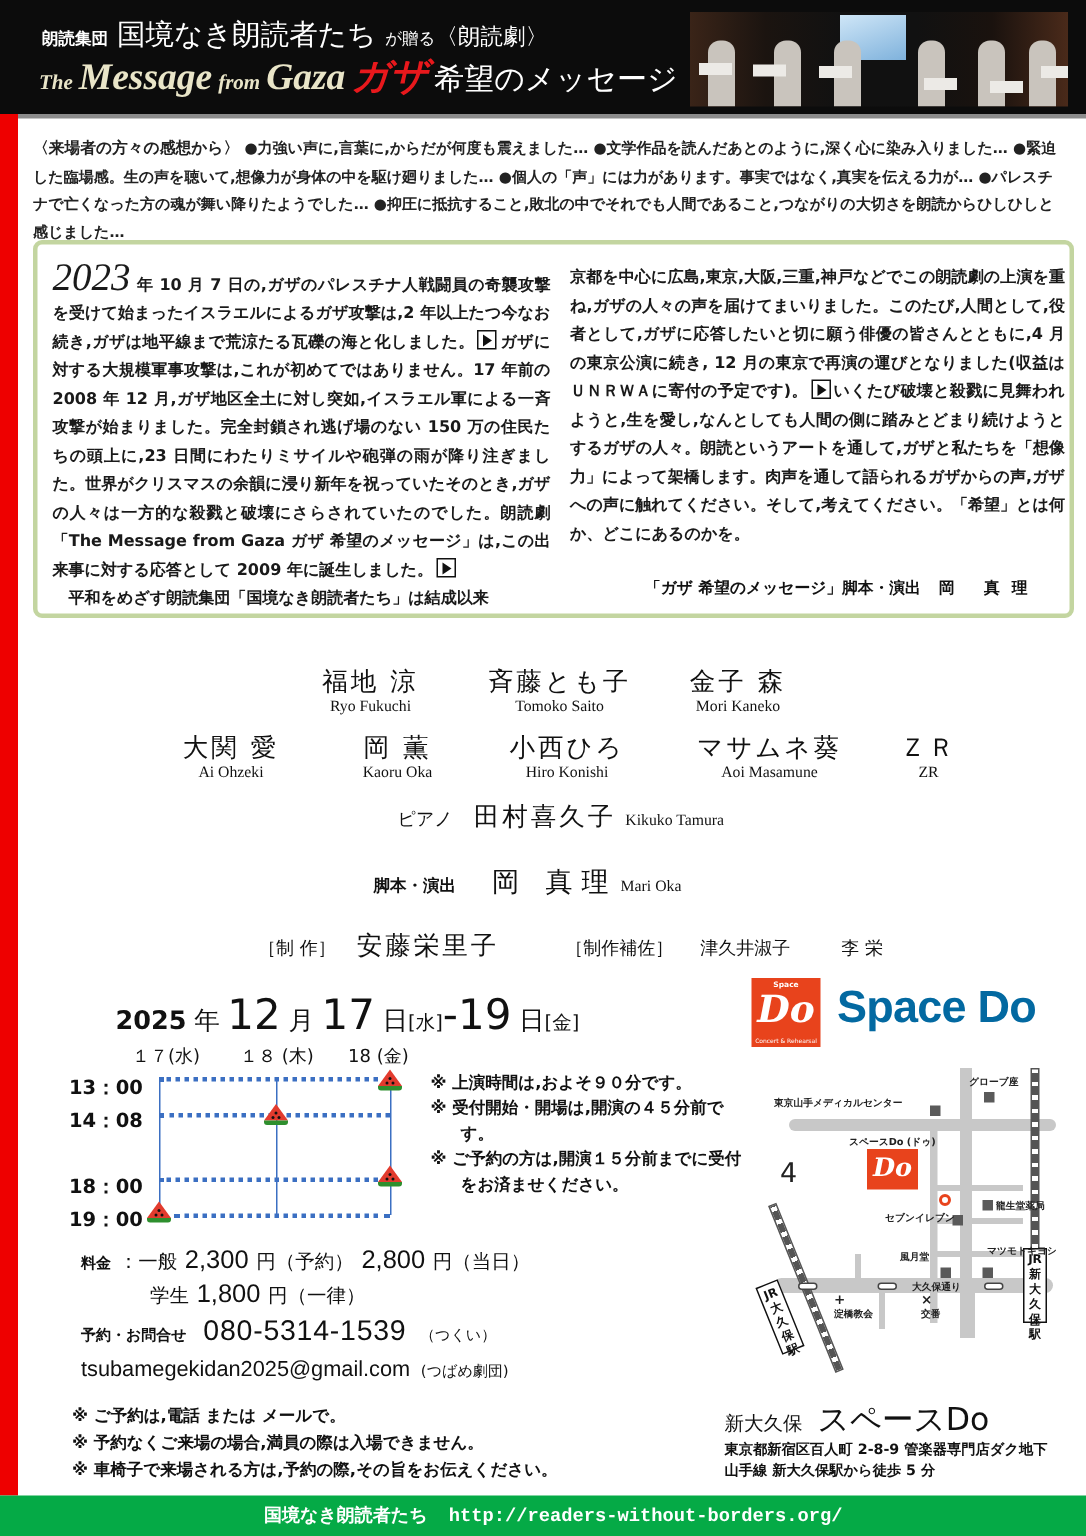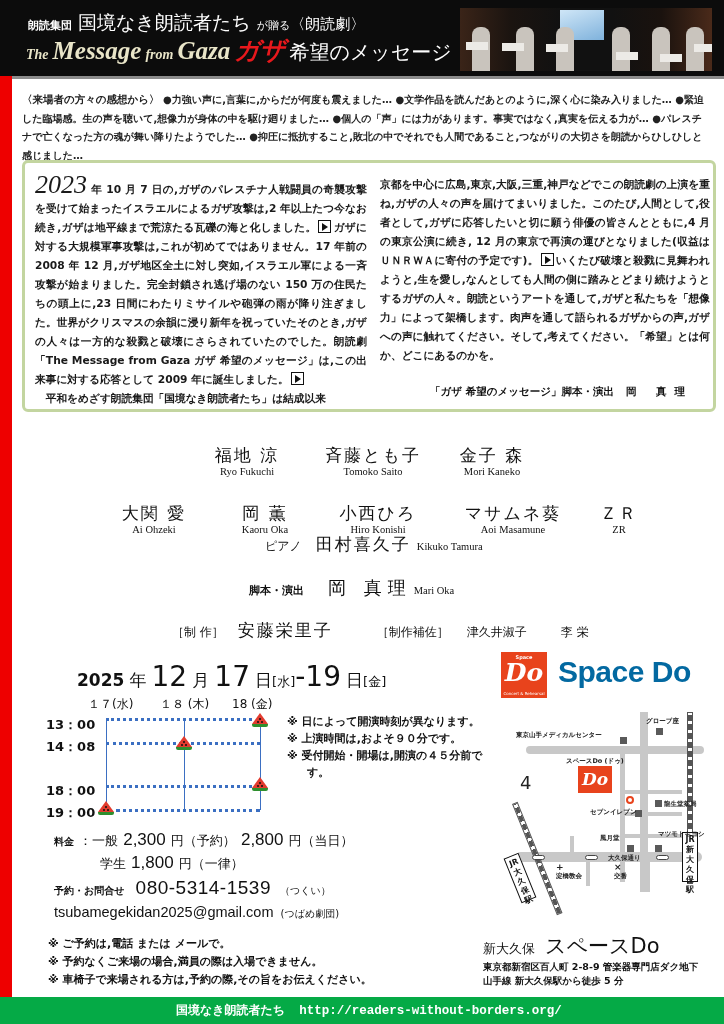--- a/index.html
+++ b/index.html
@@ -189,21 +189,21 @@
     </div>
   <div class="cast-item" style="left:373px;">
       <span class="cast-jp">斉藤とも子</span>
       <span class="cast-en">Tomoko Saito</span>
     </div>
   <div class="cast-item" style="left:492px;">
       <span class="cast-jp">金子 森</span>
       <span class="cast-en">Mori Kaneko</span>
     </div>
 </div>
-<div class="cast-row" style="top:488px;margin-top:14px;">
+<div class="cast-row" style="top:488px;">
   <div class="cast-item" style="left:154px;">
       <span class="cast-jp">大関 愛</span>
       <span class="cast-en">Ai Ohzeki</span>
     </div>
   <div class="cast-item" style="left:265px;">
       <span class="cast-jp">岡 薫</span>
       <span class="cast-en">Kaoru Oka</span>
     </div>
   <div class="cast-item" style="left:378px;">
       <span class="cast-jp">小西ひろ</span>
@@ -282,23 +282,23 @@
   <div class="melon" style="left:58px;top:105px;">
       <div class="flesh"></div>
       <div class="rind"></div>
       <div class="seed" style="left:7px;top:5px;"></div>
       <div class="seed" style="left:5px;top:8px;"></div>
       <div class="seed" style="left:9px;top:8px;"></div>
     </div>
 </div>
 
 <div class="notes-right">
-  <div class="note">※ 日によって開演時刻が異なります。</div>
   <div class="note">※ 上演時間は,およそ９０分です。</div>
   <div class="note" style="width:210px;">※ 受付開始・開場は,開演の４５分前です。</div>
+  <div class="note" style="width:212px;">※ ご予約の方は,開演１５分前までに受付をお済ませください。</div>
 </div>
 
 <div class="price">
   <span class="lbl">料金</span>
   <span class="cat">：</span><span class="cat">一般</span>
   <span class="amt">2,300</span>
   <span class="yen">円</span><span class="par">（予約）</span>
   <span class="amt">2,800</span>
   <span class="yen">円</span><span class="par">（当日）</span>
 </div>

